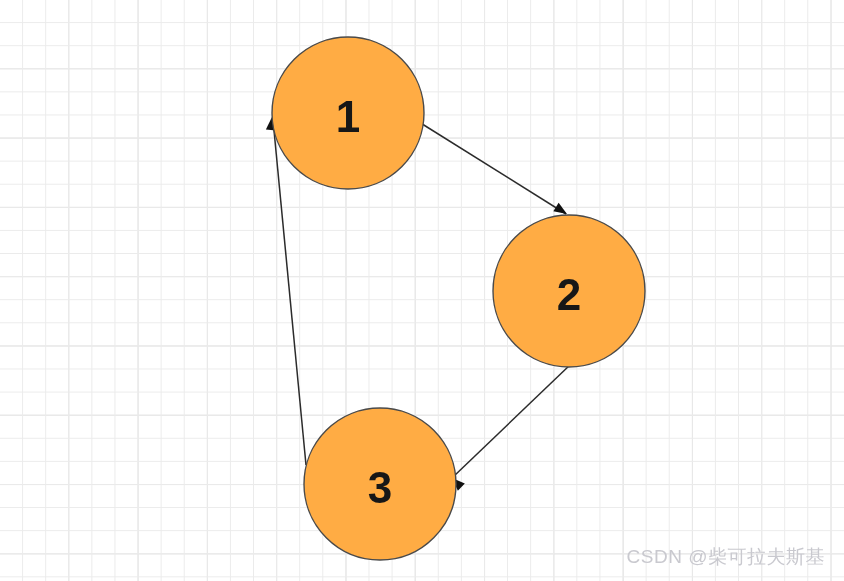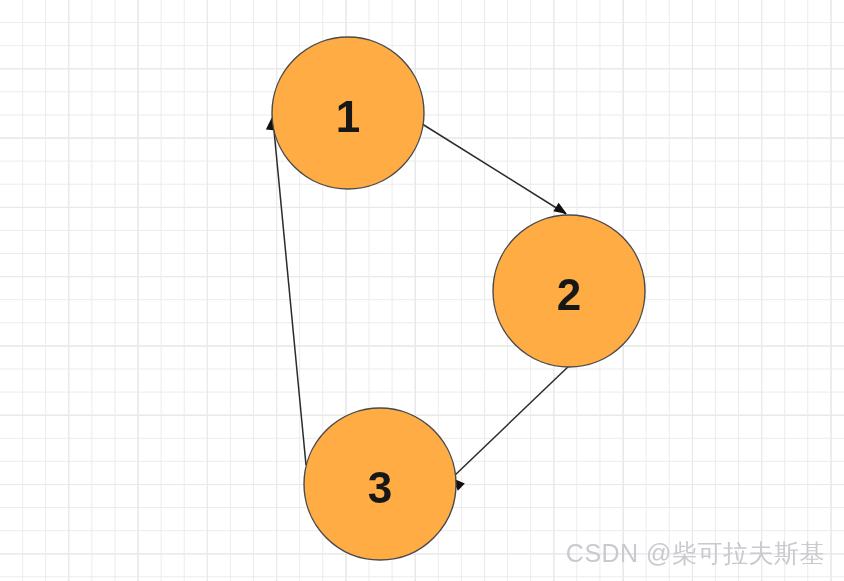--- a/index.html
+++ b/index.html
@@ -65,21 +65,21 @@
   .arrow-head {
     fill: #111111;
     stroke: none;
   }
 
   .watermark {
     position: absolute;
     right: 19px;
     bottom: 11px;
     font-family: "Liberation Sans", sans-serif;
-    font-size: 25px;
+    font-size: 19px;
     letter-spacing: 0.5px;
     color: #c9c9cf;
     white-space: nowrap;
     user-select: none;
     margin-top: 19px;
   }
 </style>
 </head>
 <body>
 

